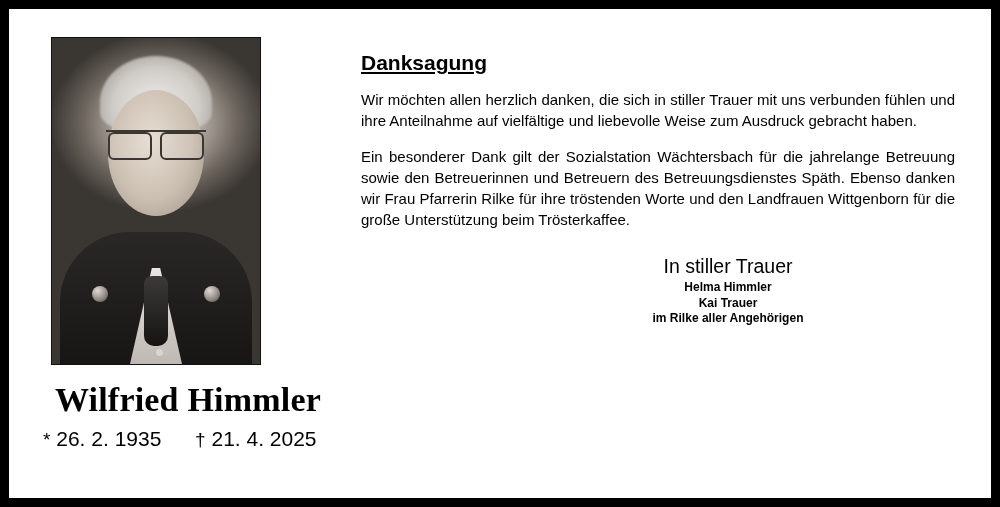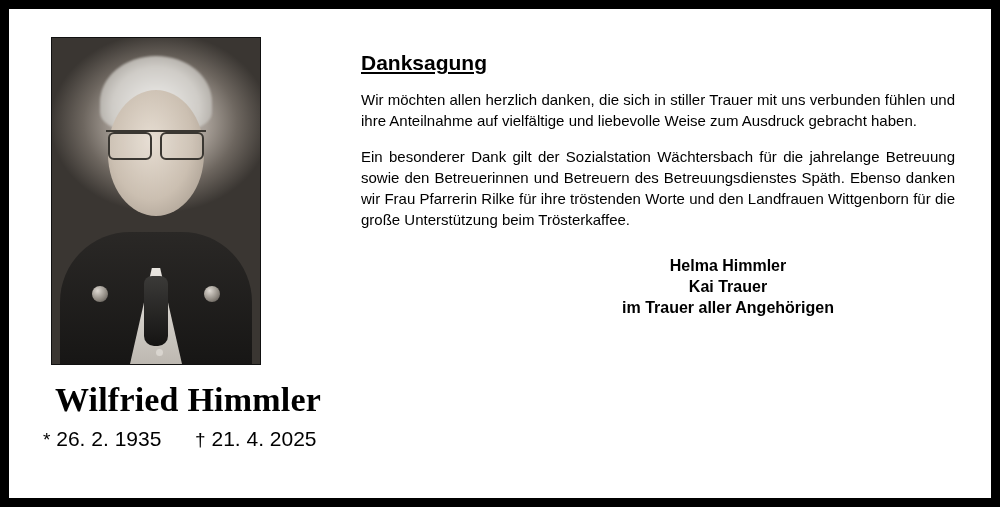--- a/index.html
+++ b/index.html
@@ -177,21 +177,21 @@
   .mourners {
     margin-top: 24px;
     text-align: center;
     padding-left: 140px;
   }
   .mourners-lead {
     font-size: 19.5px;
     margin-bottom: 2px;
   }
   .mourner {
-    font-size: 16px;
+    font-size: 12px;
     font-weight: bold;
     line-height: 1.32;
   }
 </style>
 </head>
 <body>
 
 <div class="notice-outer">
   <div class="notice-inner">
     <div class="content">
@@ -221,21 +221,22 @@
         </div>
       </div>
 
       <div class="right-col">
         <div class="thanks-heading">Danksagung</div>
 
         <p class="para">Wir möchten allen herzlich danken, die sich in stiller Trauer mit uns verbunden fühlen und ihre Anteilnahme auf vielfältige und liebevolle Weise zum Ausdruck gebracht haben.</p>
         <p class="para">Ein besonderer Dank gilt der Sozialstation Wächtersbach für die jahrelange Betreuung sowie den Betreuerinnen und Betreuern des Betreuungsdienstes Späth. Ebenso danken wir Frau Pfarrerin Rilke für ihre tröstenden Worte und den Landfrauen Wittgenborn für die große Unterstützung beim Trösterkaffee.</p>
 
         <div class="mourners">
+          <div class="mourners-lead">In stiller Trauer</div>
           <div class="mourner">Helma Himmler</div>
           <div class="mourner">Kai Trauer</div>
-          <div class="mourner">im Trauer aller Angehörigen</div>
+          <div class="mourner">im Rilke aller Angehörigen</div>
         </div>
       </div>
 
     </div>
   </div>
 </div>
 
 </body></html>

